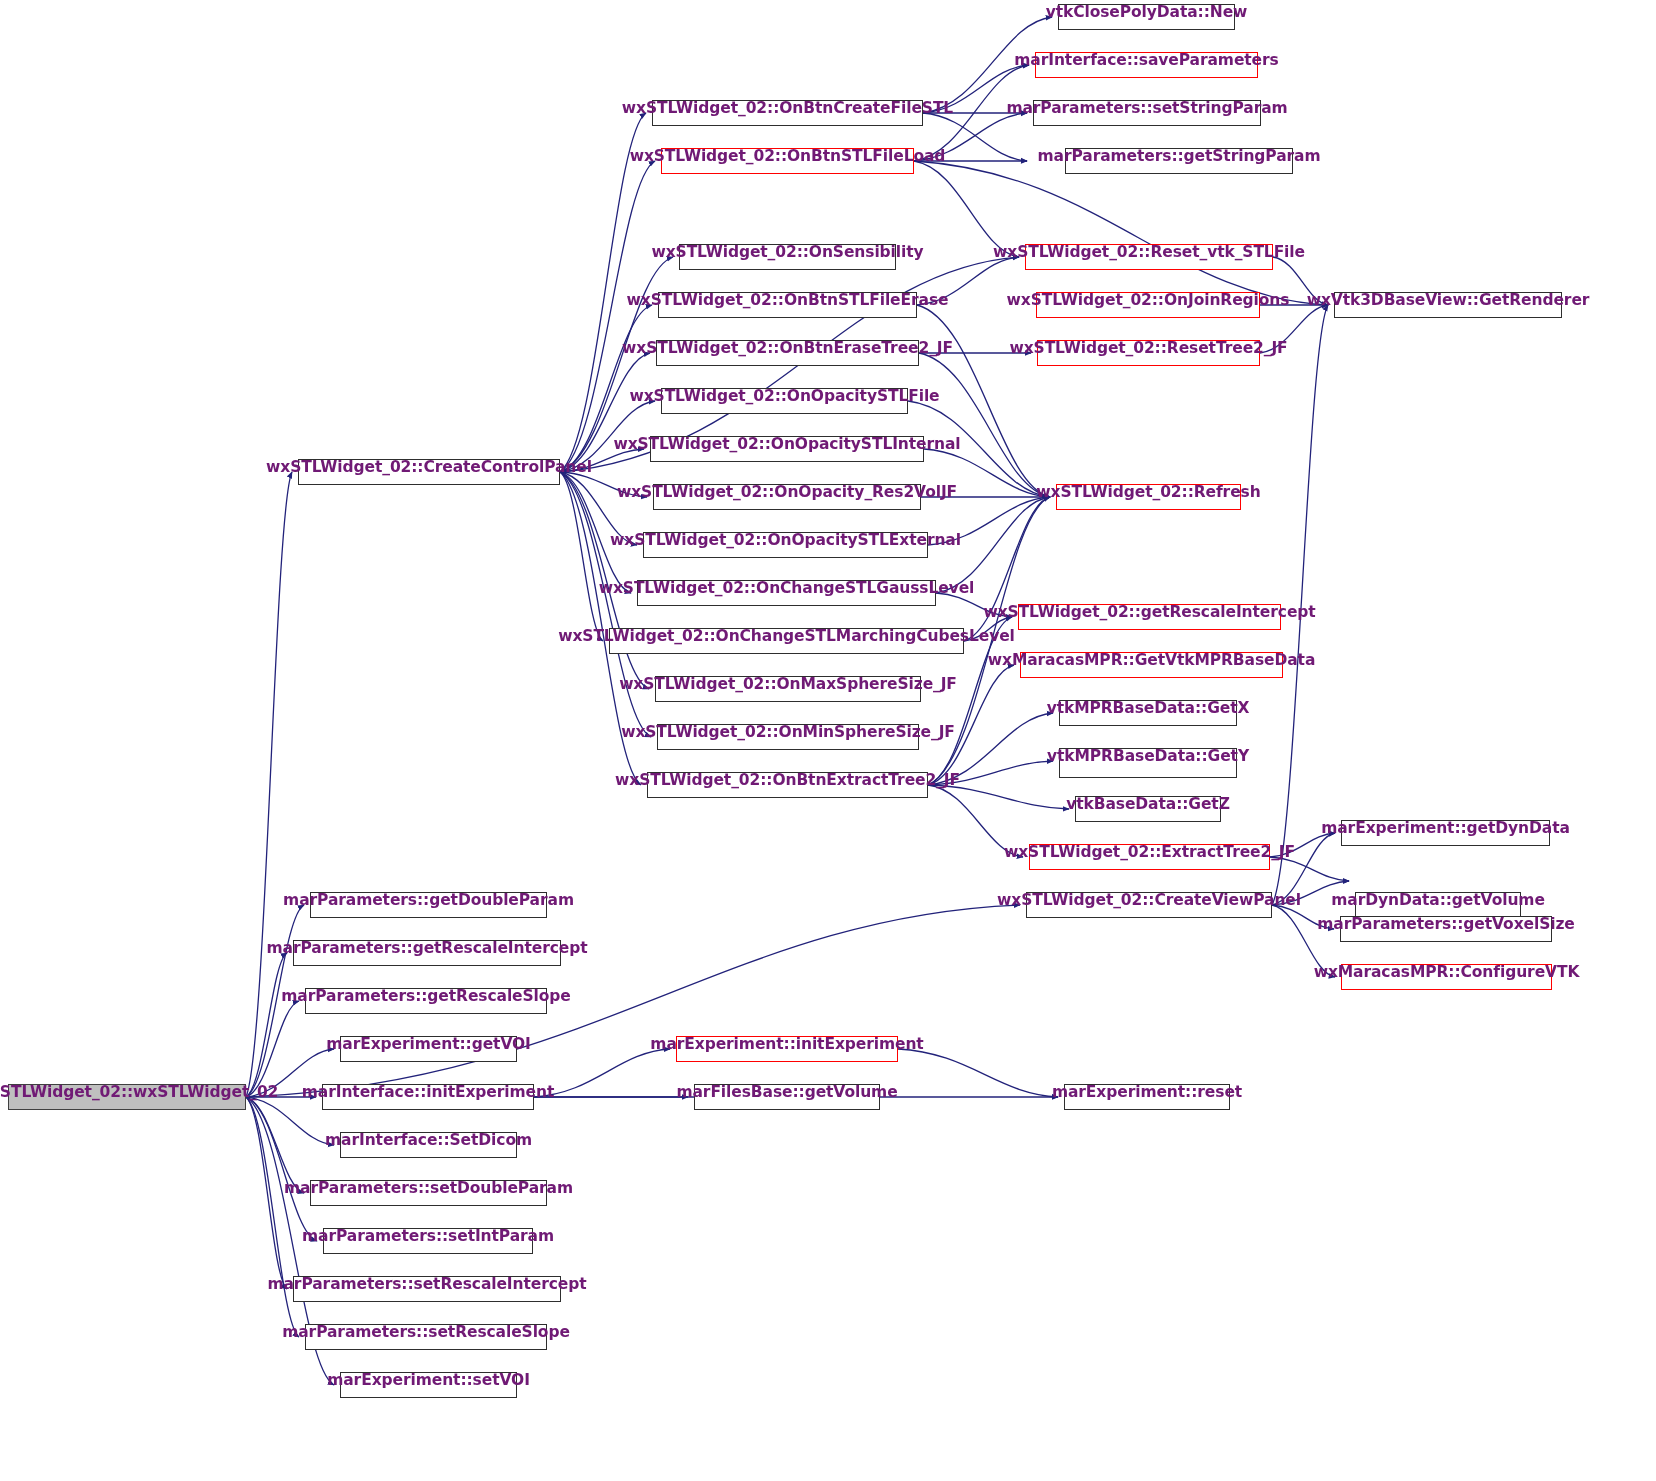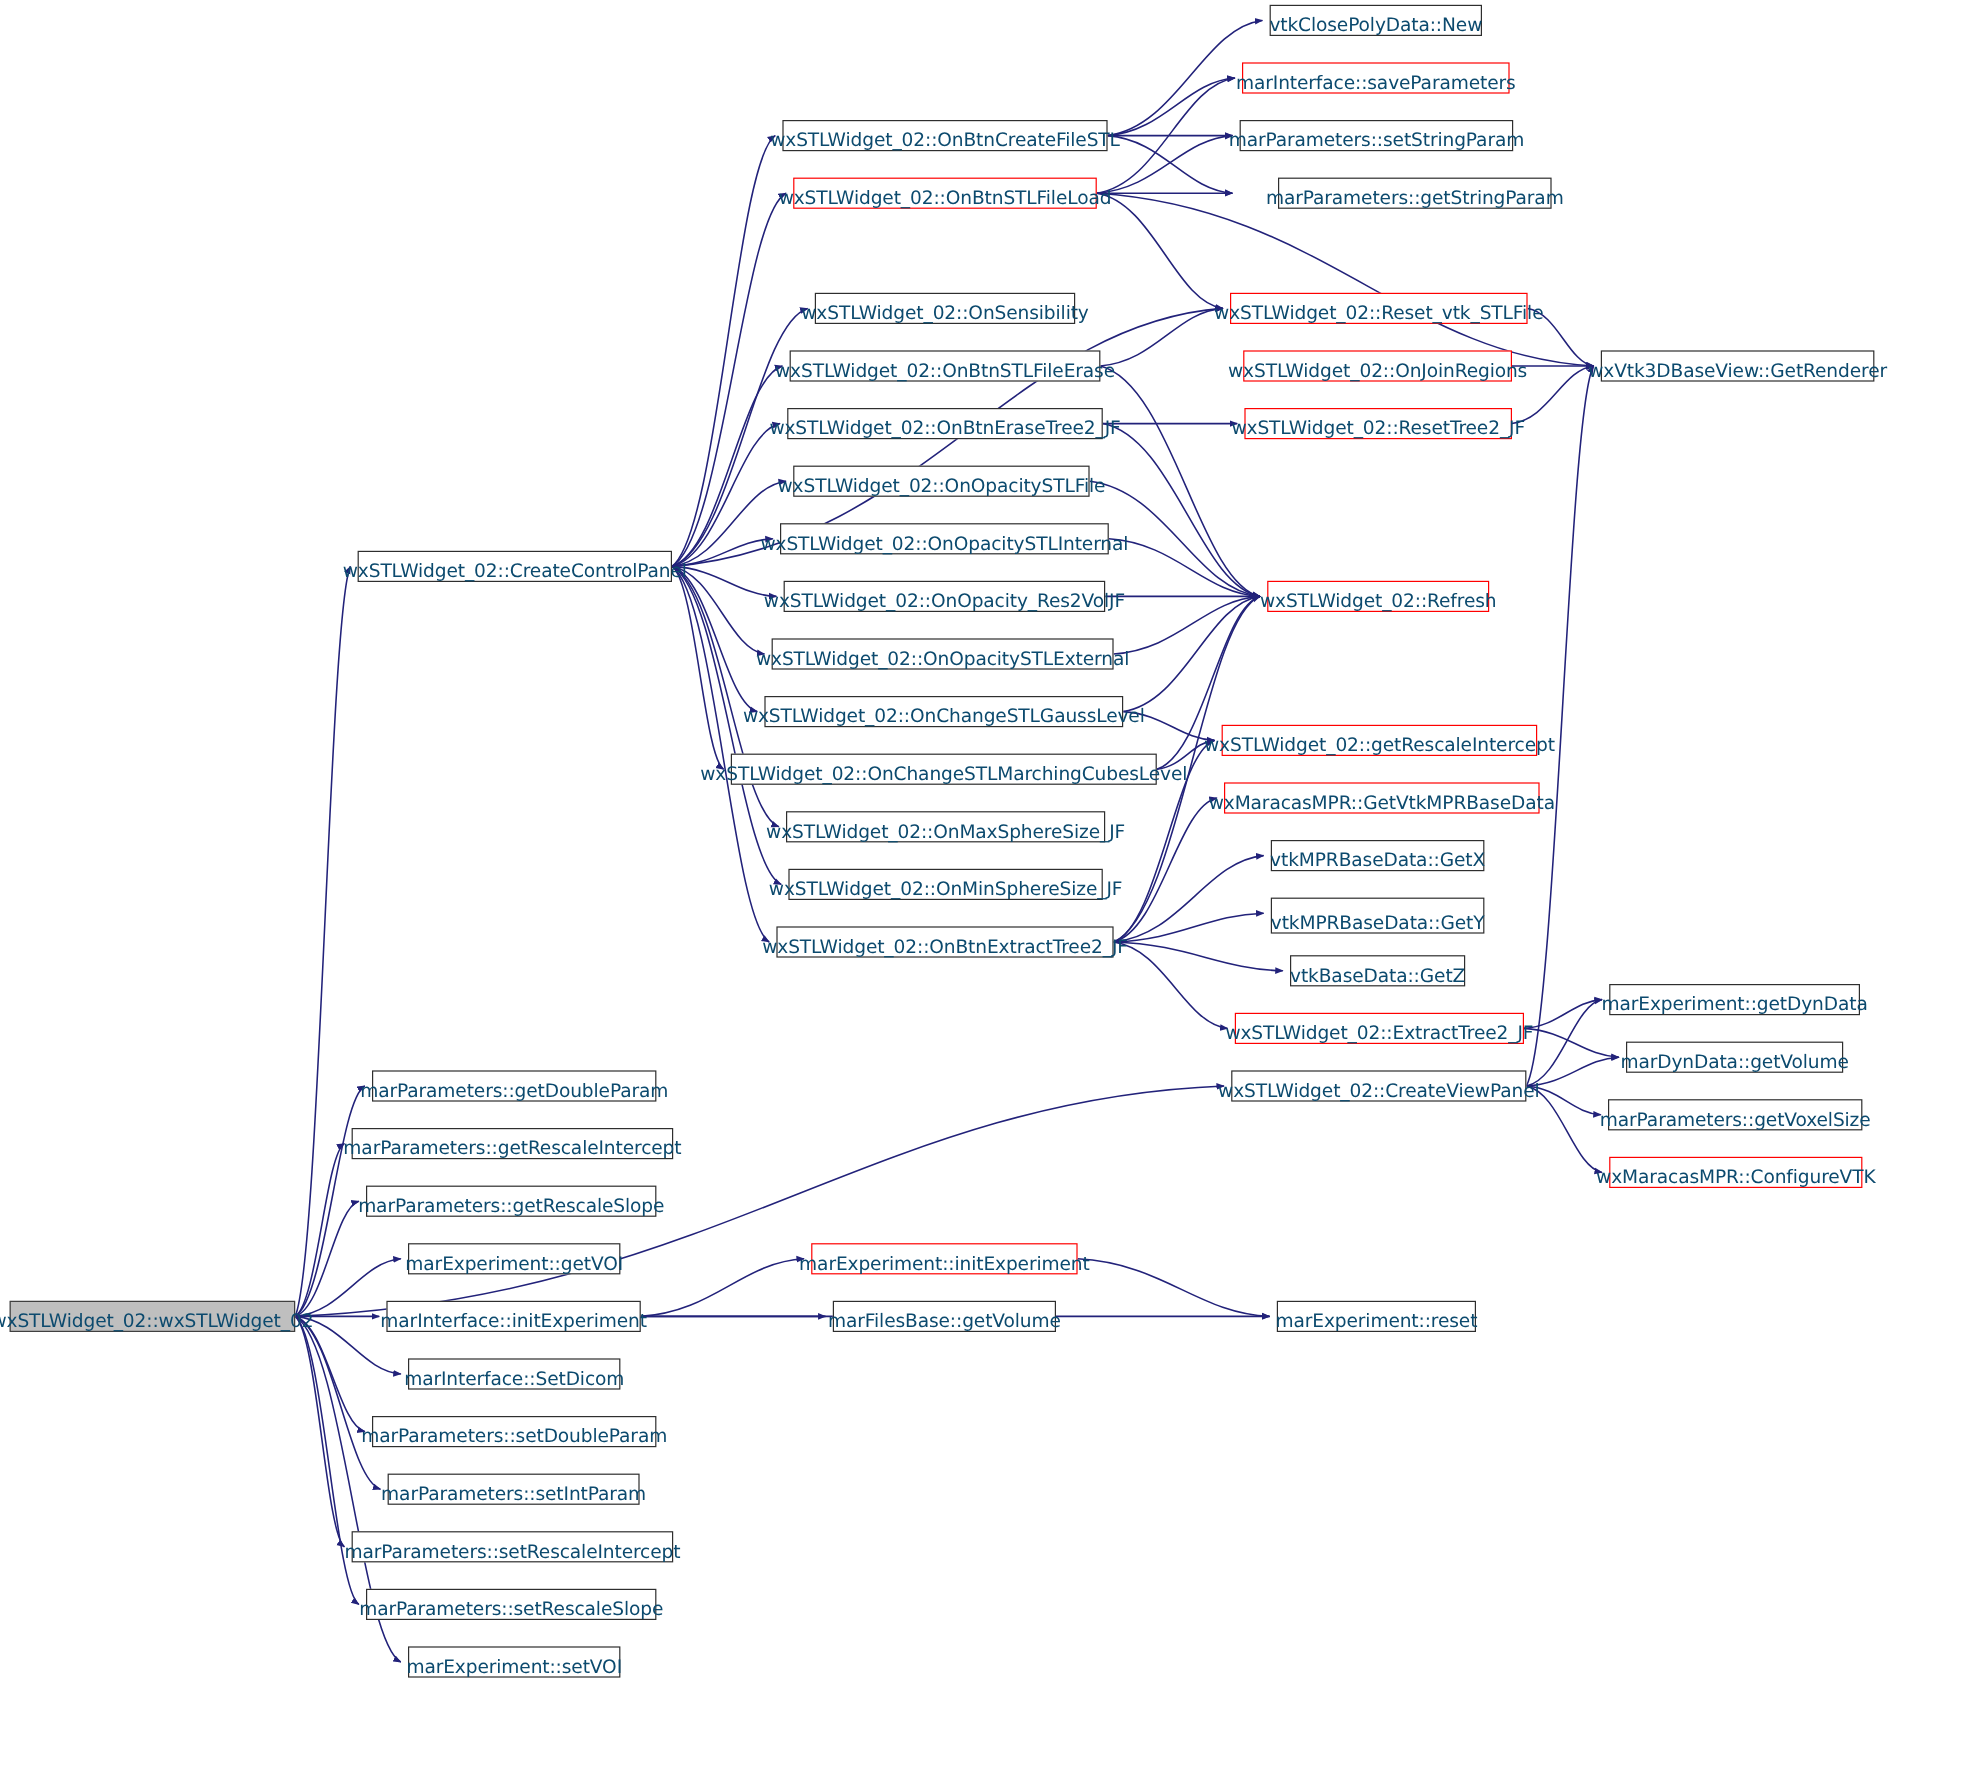--- a/index.html
+++ b/index.html
@@ -20,29 +20,30 @@
     left: 0;
     top: 0;
     width: 1656px;
     height: 1481px;
     pointer-events: none;
   }
   .node {
     position: absolute;
     box-sizing: border-box;
     display: flex;
-    align-items: flex-end;
+    align-items: flex-start;
     justify-content: center;
     background: #ffffff;
     border: 1px solid #2e2e2e;
     font-size: 15.5px;
-    color: #0c4a6e;
+    color: #701a75;
     white-space: nowrap;
     letter-spacing: -0.1px;
     line-height: 1;
+    font-weight: bold;
   }
   .node.red {
     border: 1.5px solid #ff0000;
   }
   .node.current {
     background: #bfbfbf;
     border: 1px solid #404040;
   }
   .node .lbl {
     padding: 0 9px;
@@ -264,21 +265,21 @@
       </div>
       <div class="node" style="left: 1026px; top: 892px; width: 246px; height: 26px;">
         <span class="lbl">wxSTLWidget_02::CreateViewPanel</span>
       </div>
       <div class="node" style="left: 1334px; top: 292px; width: 228px; height: 26px;">
         <span class="lbl">wxVtk3DBaseView::GetRenderer</span>
       </div>
       <div class="node" style="left: 1341px; top: 820px; width: 209px; height: 26px;">
         <span class="lbl">marExperiment::getDynData</span>
       </div>
-      <div class="node" style="left: 1355px; top: 868px; width: 181px; height: 26px;">
+      <div class="node" style="left: 1355px; top: 892px; width: 166px; height: 26px;">
         <span class="lbl">marDynData::getVolume</span>
       </div>
       <div class="node" style="left: 1340px; top: 916px; width: 212px; height: 26px;">
         <span class="lbl">marParameters::getVoxelSize</span>
       </div>
       <div class="node red" style="left: 1341px; top: 964px; width: 211px; height: 26px;">
         <span class="lbl">wxMaracasMPR::ConfigureVTK</span>
       </div>
     </div>
 </div>

